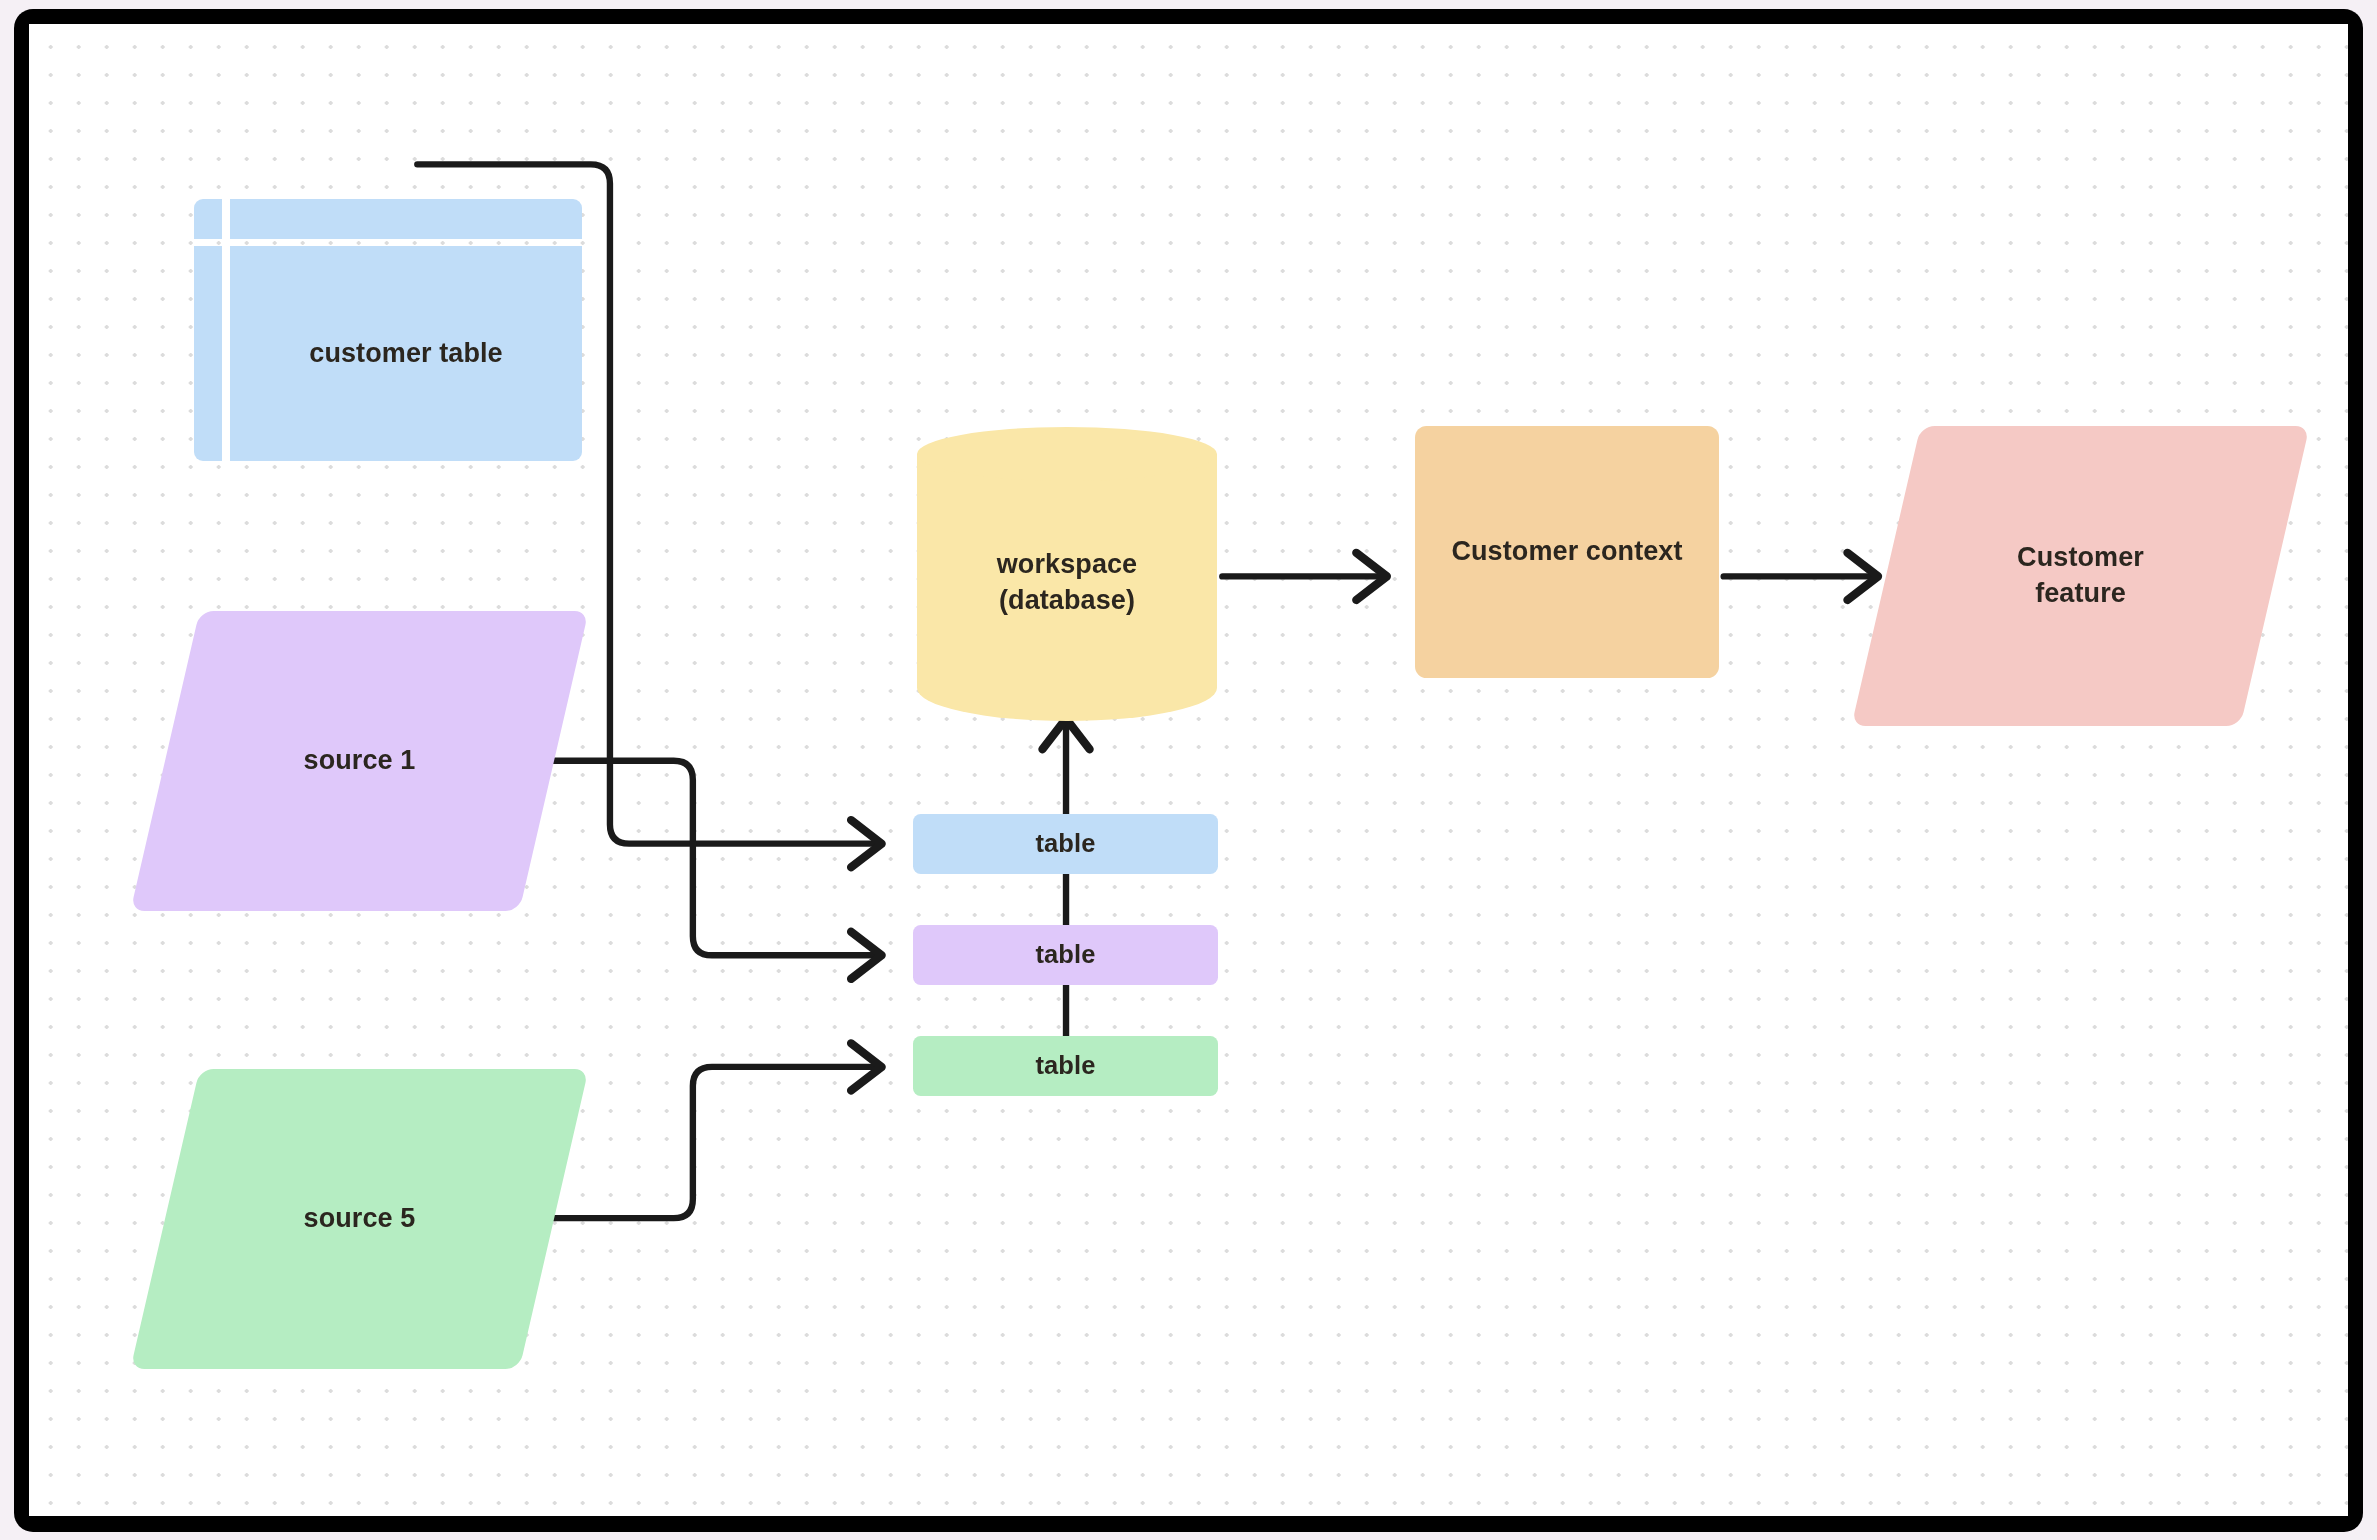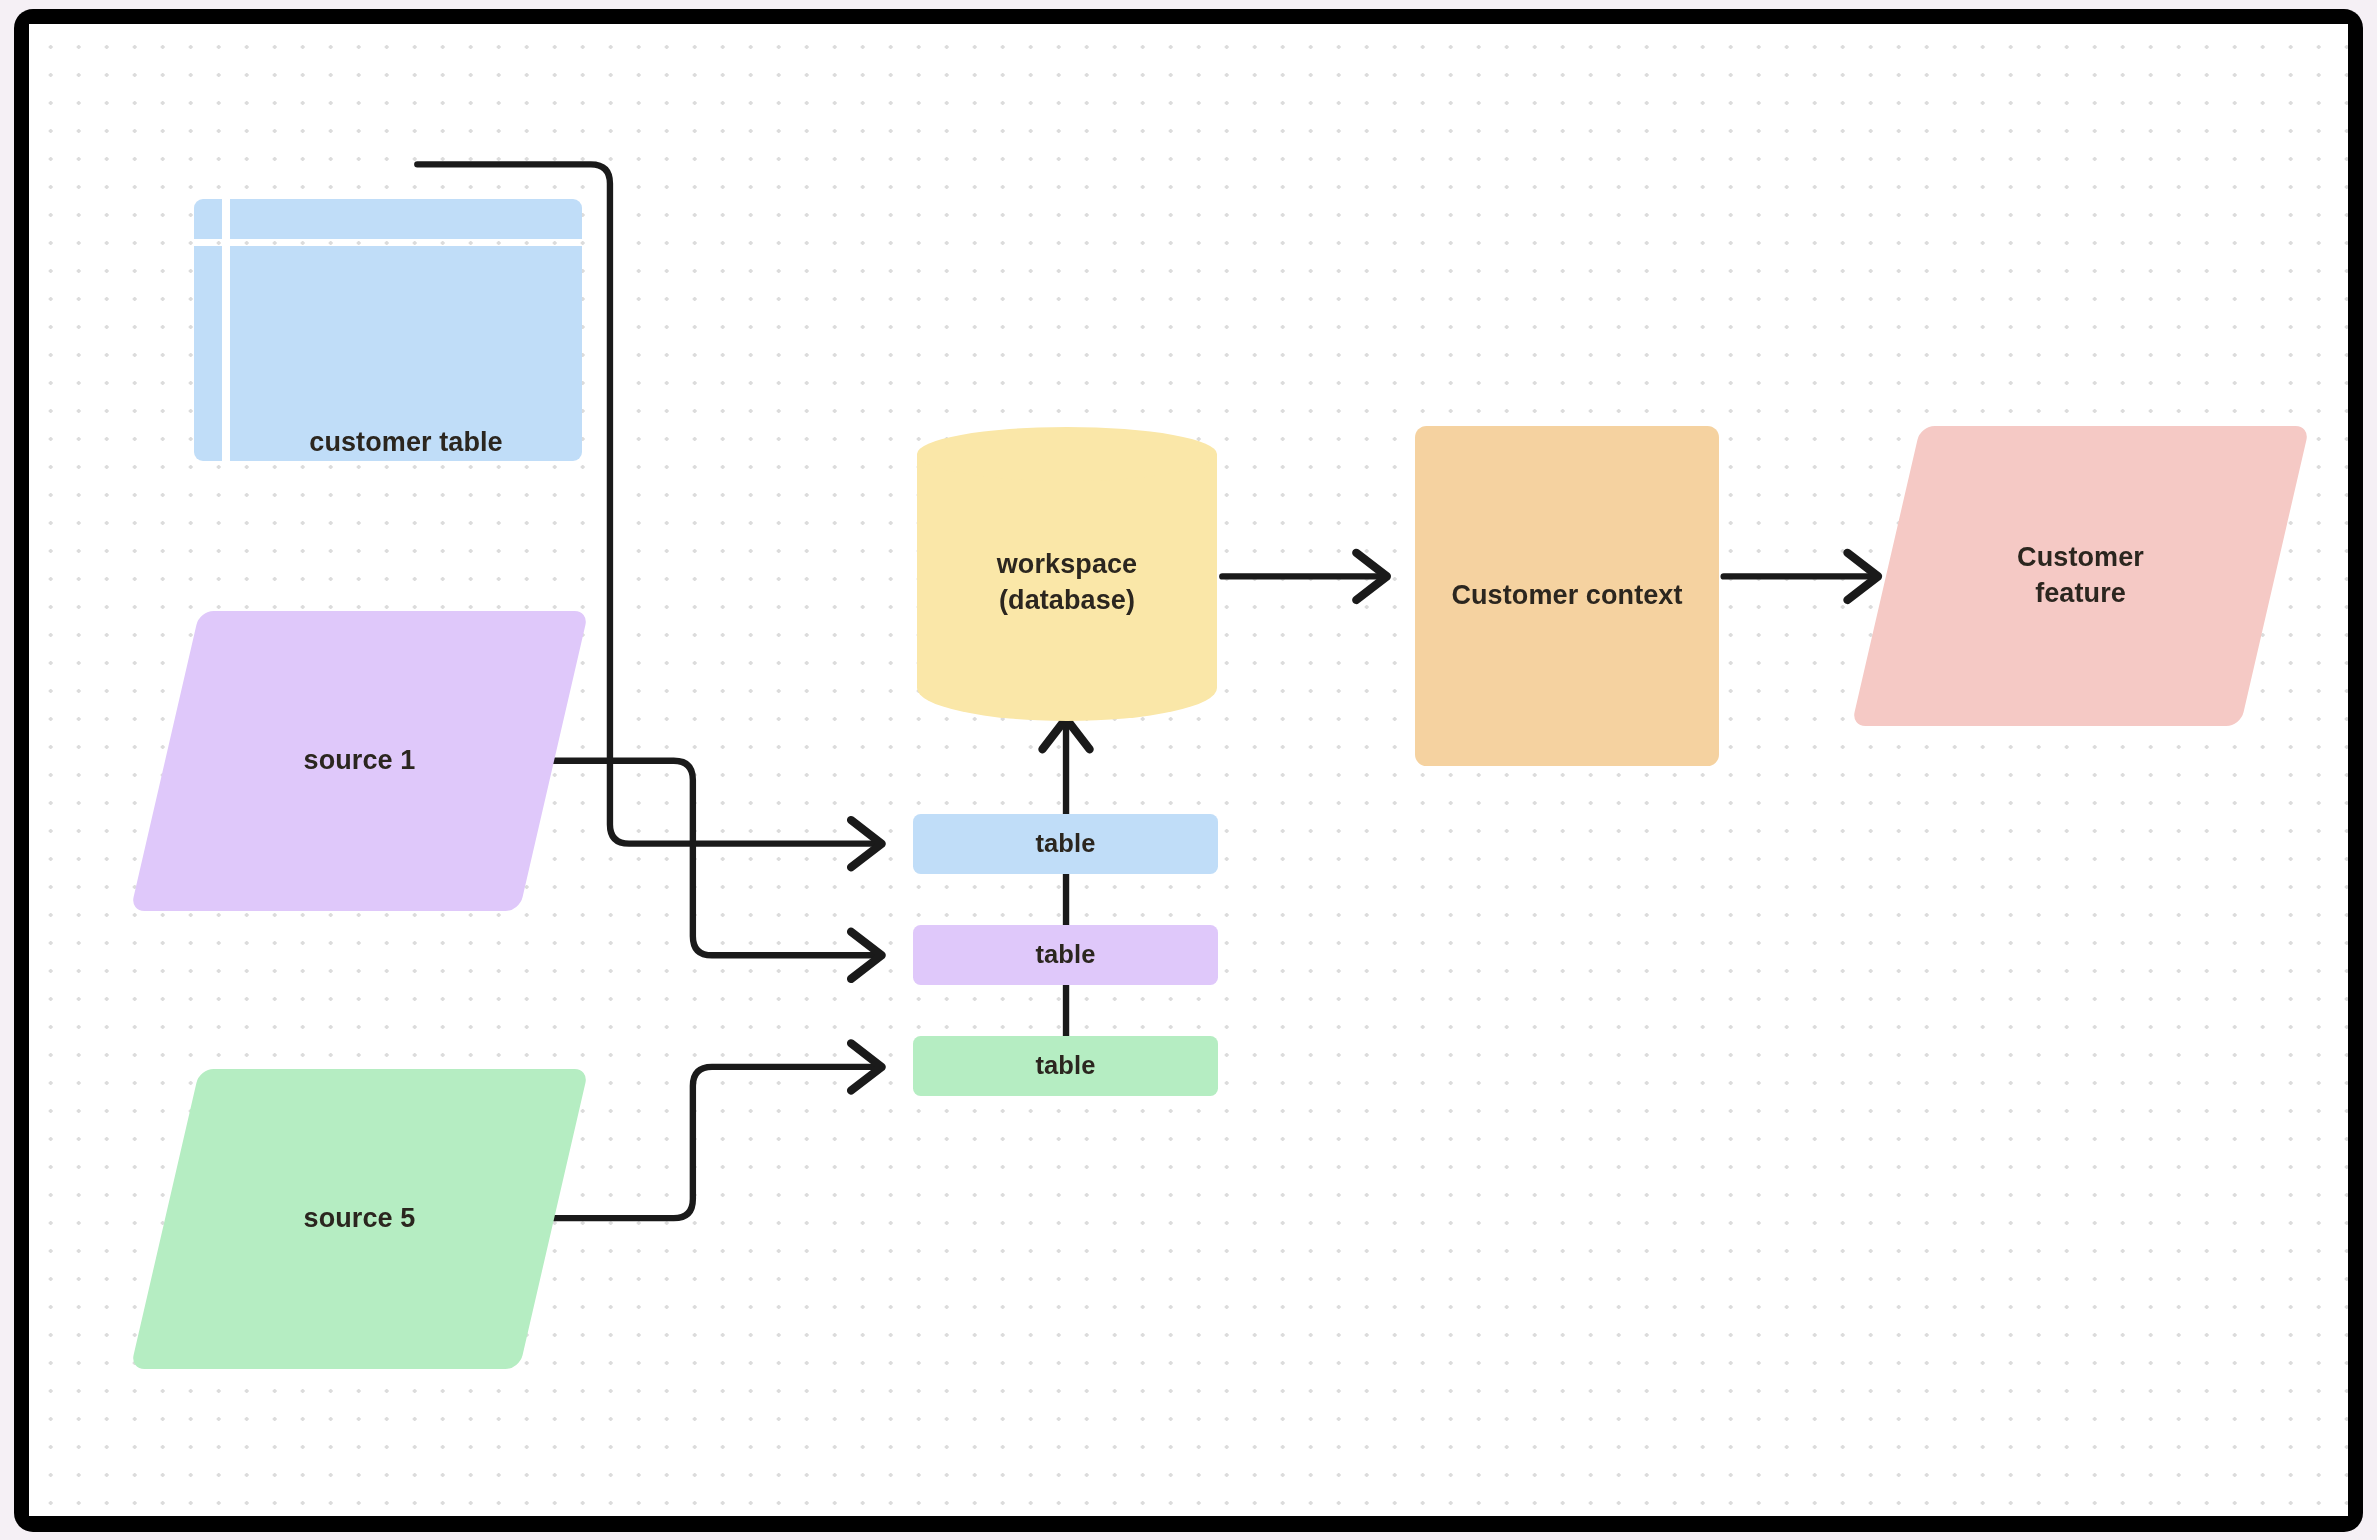--- a/index.html
+++ b/index.html
@@ -88,21 +88,21 @@
     width: 28px; bottom: 0;
     border-radius: 0 0 0 9px;
   }
   .tbl-body {
     position: absolute;
     background: var(--c);
     left: 36px; top: 47px;
     right: 0; bottom: 0;
     border-radius: 0 0 9px 0;
     display: flex;
-    align-items: flex-end;
+    align-items: center;
     justify-content: center;
   }
   #customer-table .label { font-size: 27px; }
 
   
   .para {
     position: absolute;
     font-size: 27px;
   }
   .para .pshape {
@@ -149,21 +149,21 @@
     border-radius: 7.7px;
     font-size: 25.5px;
   }
   #bar-1 { left: 884px; top: 790px; }
   #bar-2 { left: 884px; top: 901px; }
   #bar-3 { left: 884px; top: 1012px; }
 
   
   #customer-context {
     left: 1386px; top: 402px;
-    width: 304px; height: 340px;
+    width: 304px; height: 252px;
     border-radius: 11.5px;
     font-size: 27px;
   }
 
   
   #product-feature {
     left: 1857px; top: 402px;
     width: 389px; height: 300px;
     font-size: 27px;
   }

